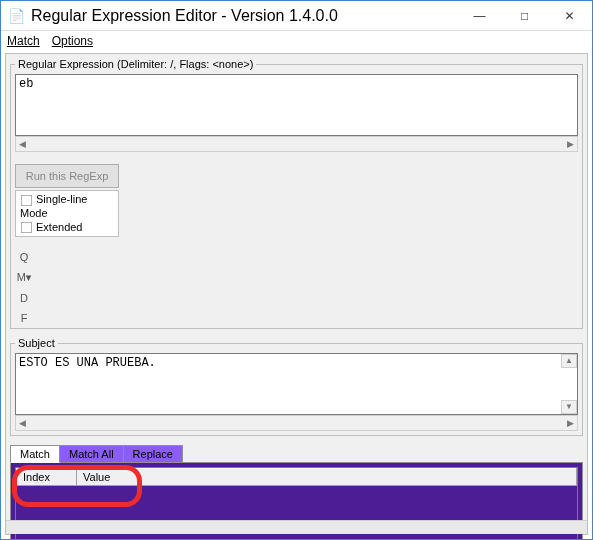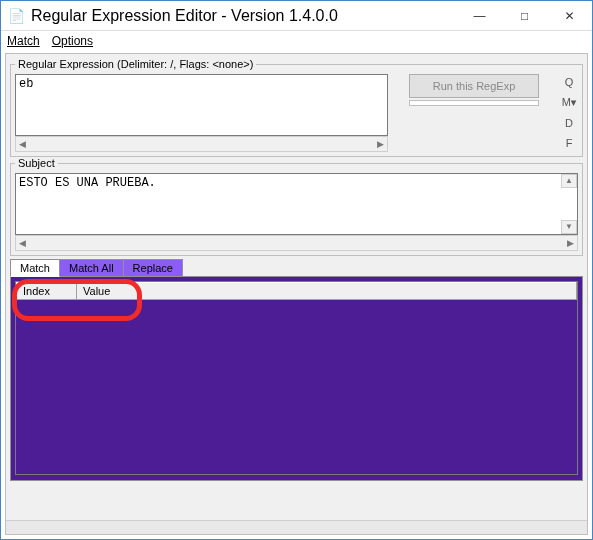--- a/index.html
+++ b/index.html
@@ -57,44 +57,45 @@
   .content {
     position: absolute;
     top: 52px; left: 4px; right: 4px; bottom: 4px;
     background: #f0f0f0;
     border: 1px solid #bfbfbf;
     padding: 4px;
   }
 
   fieldset.group {
     border: 1px solid #bfbfbf;
-    margin: 0 0 0 0;
+    margin: 0 0 8px 0;
     padding: 4px;
     background: #f0f0f0;
     position: relative;
   }
   fieldset.group > legend {
     font-size: 11px;
     padding: 0 3px;
     color: #000;
   }
 
   
   .regex-row {
     display: flex;
-    gap: 21px;
+    gap: 12px;
     align-items: stretch;
+    flex-direction: column;
   }
   .regex-left {
     flex: 1;
     display: flex;
     flex-direction: column;
   }
   .regex-right {
-    width: 130px;
+    width: 104px;
     display: flex;
     flex-direction: column;
     gap: 2px;
   }
   .side-letters {
     width: 18px;
     padding-top: 2px;
     display: flex;
     flex-direction: column;
     align-items: center;
@@ -255,20 +256,22 @@
           <textarea class="field" rows="4" style="">eb</textarea>
           <div class="hscroll">
               <span>◀</span>
               <span>▶</span>
             </div>
         </div>
       </div>
       <div class="regex-right">
         <button class="run" disabled="">Run this RegExp</button>
         <div class="checks">
+          <label><input type="checkbox" style=""><span>Single-line Mode</span></label>
+          <label><input type="checkbox" style=""><span>Extended</span></label>
         </div>
       </div>
       <div class="side-letters">
         <span>Q</span>
         <span>M▾</span>
         <span>D</span>
         <span>F</span>
       </div>
     </div>
   </fieldset>

